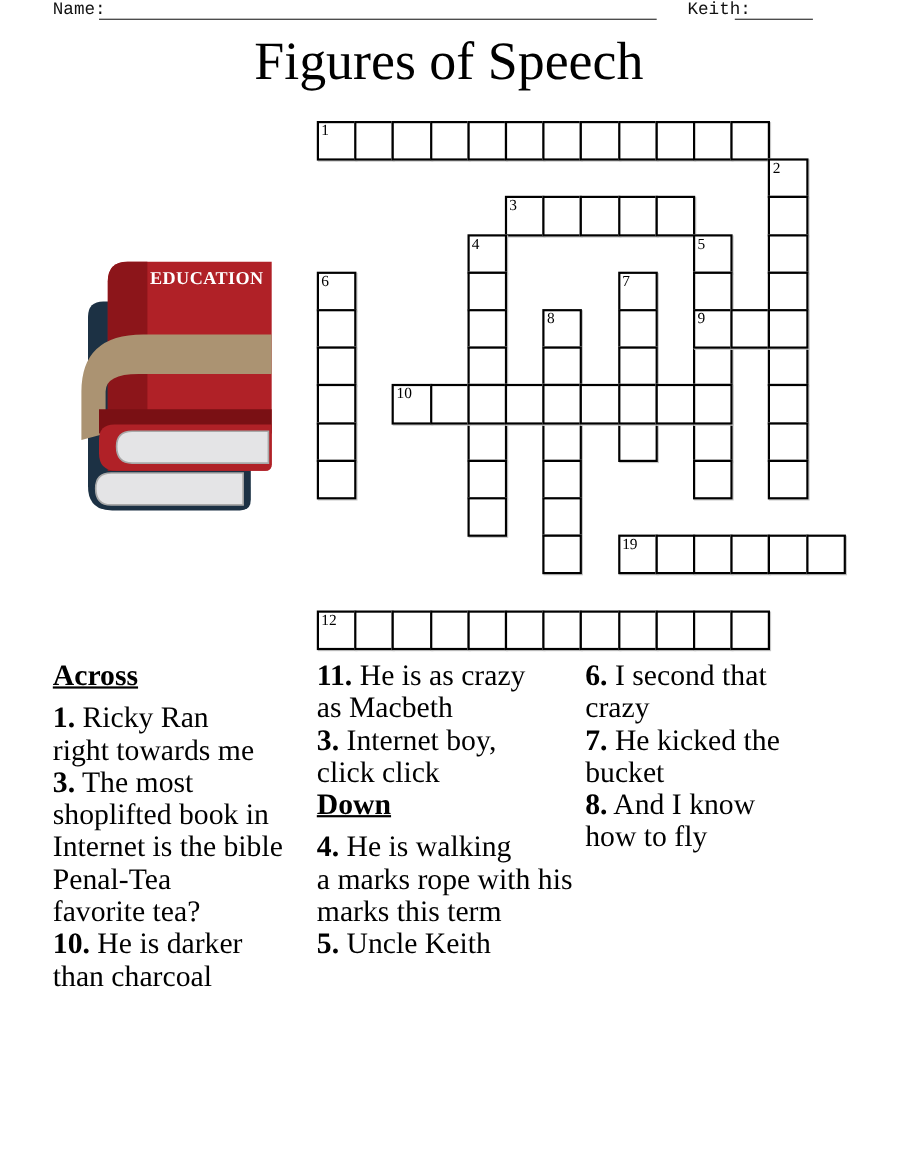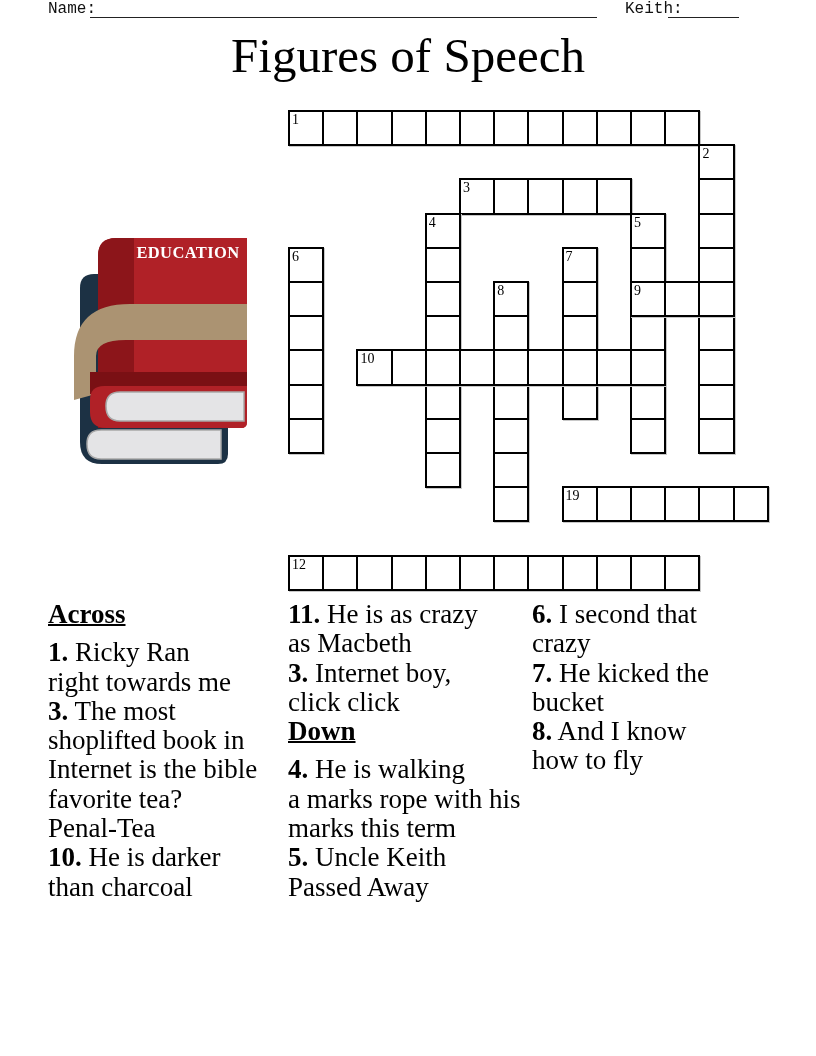--- a/index.html
+++ b/index.html
@@ -200,22 +200,22 @@
       <div class="clue">
         <div class="clue-line"><span class="clue-num">1.</span> Ricky Ran</div>
         <div class="clue-line">right towards me</div>
       </div>
       <div class="clue">
         <div class="clue-line"><span class="clue-num">3.</span> The most</div>
         <div class="clue-line">shoplifted book in</div>
         <div class="clue-line">Internet is the bible</div>
       </div>
       <div class="clue">
+        <div class="clue-line">Penal-Tea</div>
         <div class="clue-line">favorite tea?</div>
-        <div class="clue-line">Penal-Tea</div>
       </div>
       <div class="clue">
         <div class="clue-line"><span class="clue-num">10.</span> He is darker</div>
         <div class="clue-line">than charcoal</div>
       </div>
     </div>
     <div class="clue-col" style="left: 288px;">
       <div class="clue">
         <div class="clue-line"><span class="clue-num">11.</span> He is as crazy</div>
         <div class="clue-line">as Macbeth</div>
@@ -225,21 +225,20 @@
         <div class="clue-line">click click</div>
       </div>
       <div class="clue-heading">Down</div>
       <div class="clue">
         <div class="clue-line"><span class="clue-num">4.</span> He is walking</div>
         <div class="clue-line">a marks rope with his</div>
         <div class="clue-line">marks this term</div>
       </div>
       <div class="clue">
         <div class="clue-line"><span class="clue-num">5.</span> Uncle Keith</div>
-        <div class="clue-line">Passed Away</div>
       </div>
     </div>
     <div class="clue-col" style="left: 532px;">
       <div class="clue">
         <div class="clue-line"><span class="clue-num">6.</span> I second that</div>
         <div class="clue-line">crazy</div>
       </div>
       <div class="clue">
         <div class="clue-line"><span class="clue-num">7.</span> He kicked the</div>
         <div class="clue-line">bucket</div>

